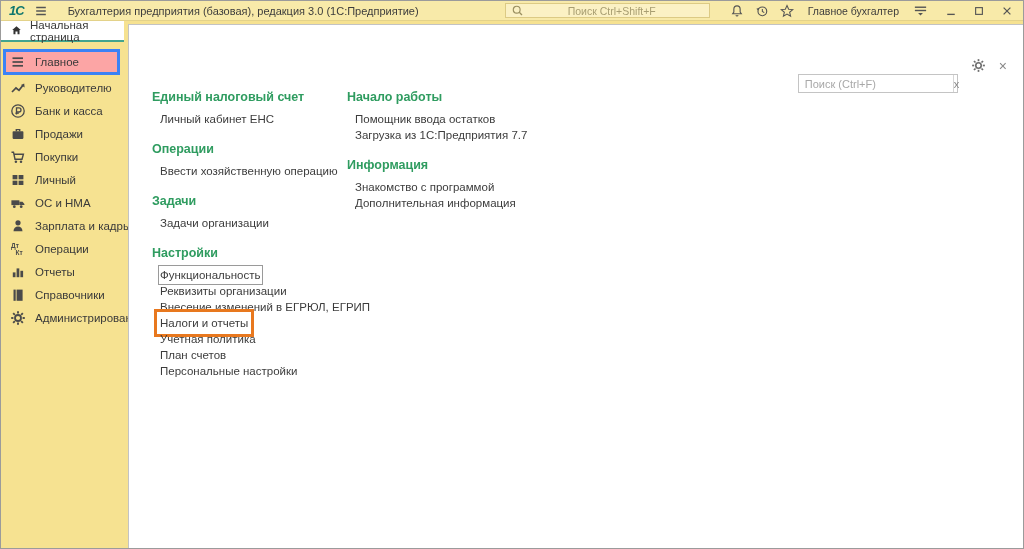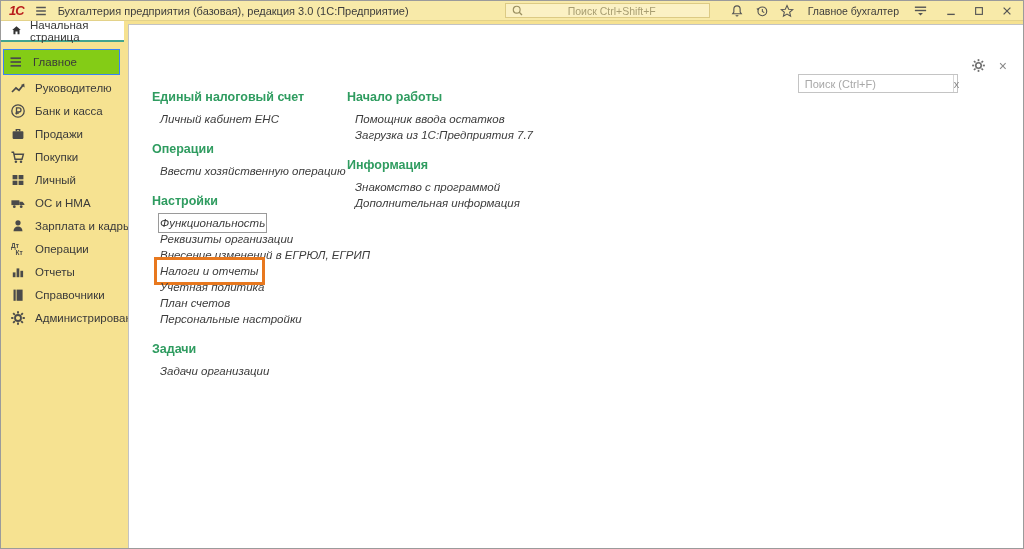--- a/index.html
+++ b/index.html
@@ -7,24 +7,24 @@
   body { font-family:"Liberation Sans", sans-serif; position:relative; background:#f6e291; }
 
   #window { position:absolute; inset:0; border:1px solid #9b9b9b; }
 
   
   .titlebar {
     position:absolute; left:0; top:0; right:0; height:20px;
     background:#f8eaa9; border-bottom:1px solid #e3d28a;
     display:flex; align-items:center; padding:0 8px; gap:9px;
   }
-  .logo { color:#b91c1c; font-weight:bold; font-size:13px; font-style:italic; letter-spacing:-1px; }
+  .logo { color:#0f766e; font-weight:bold; font-size:13px; font-style:italic; letter-spacing:-1px; }
   .tb-icon { width:16px; height:16px; color:#7a5c20; display:flex; align-items:center; justify-content:center; flex:0 0 auto; cursor:pointer; }
   .tb-icon.dark { color:#555; }
-  .tb-title { font-size:11px; color:#3c3c3c; white-space:nowrap; }
+  .tb-title { font-size:11px; color:#3c3c3c; white-space:nowrap; margin-left:10px; }
   .tb-spacer { flex:1; }
   .tb-search {
     width:205px; height:15px; background:#fbf1c4; border:1px solid #dcca84;
     display:flex; align-items:center; gap:4px; padding:0 5px; margin-right:10px;
   }
   .tb-search .ph { font-size:10.5px; color:#a89e72; white-space:nowrap; overflow:hidden;padding-left:40px; }
   .tb-user { font-size:10.5px; color:#3c3c3c; white-space:nowrap; margin:0 4px; }
   .winbtns { display:flex; align-items:center; gap:12px; margin-left:6px; }
 
   
@@ -34,21 +34,21 @@
     border-bottom:2px solid #43a48e; display:flex; align-items:center; gap:8px;
     padding-left:10px; font-size:11.5px; color:#3a3a3a; cursor:pointer;
   }
   .sidebar { position:absolute; left:0; top:24px; right:0; bottom:0; padding-top:3px; }
   .sb-item {
     display:flex; align-items:center; height:23px; padding-left:9px; gap:9px;
     font-size:11.5px; color:#3a3a3a; cursor:pointer; white-space:nowrap;
   }
   .sb-item .ic { width:16px; height:16px; color:#4a4a4a; flex:0 0 16px; }
   .sb-item.active {
-    background:#84cc16; border:1px solid #3b82f6; height:26px;
+    background:#fca5a5; border:3px solid #3b82f6; height:26px;
     margin:1px 8px 1px 2px; padding-left:4px;
   }
 
   
   .content {
     position:absolute; left:127px; top:23px; right:0; bottom:0; background:#fff;
     border-left:1px solid #c3c3c3; border-top:1px solid #c3c3c3;
   }
   .content-toolbar { position:absolute; top:13px; right:16px; display:flex; align-items:center; gap:13px; }
   .search-wrap { display:flex; align-items:stretch; border:1px solid #c4c4c4; background:#fff; height:19px; width:160px;margin-top:36px; }
@@ -58,21 +58,21 @@
   .ct-icon { color:#6e6e6e; display:flex; align-items:center; cursor:pointer; }
 
   .col { position:absolute; top:65px; }
   .col1 { left:23px; }
   .col2 { left:218px; }
   .section { margin-bottom:15px; }
   .section h3 { font-size:12.5px; font-weight:bold; color:#2f9c60; margin:0 0 7px 0; white-space:nowrap; }
   .links { display:flex; flex-direction:column; align-items:flex-start; }
   .link {
     font-size:11.5px; color:#3c3c3c; height:16px; line-height:16px;
-    margin-left:8px; cursor:pointer; white-space:nowrap;font-style:italic;
+    margin-left:8px; cursor:pointer; white-space:nowrap;
   }
   .link.focused { outline:1px solid #9a9a9a; outline-offset:1px; }
   .link.highlighted { outline:3px solid #e8781e; outline-offset:3px; }
   svg { display:block; }
 </style>
 </head>
 <body>
 
 <div id="window">
 
@@ -329,37 +329,37 @@
           <span class="link">Личный кабинет ЕНС</span>
         </div>
       </div>
       <div class="section">
         <h3>Операции</h3>
         <div class="links">
           <span class="link">Ввести хозяйственную операцию</span>
         </div>
       </div>
       <div class="section">
+        <h3>Задачи</h3>
+        <div class="links">
+          <span class="link">Задачи организации</span>
+        </div>
+      </div>
+      <div class="section">
         <h3>Настройки</h3>
         <div class="links">
           <span class="link focused">Функциональность</span>
           <span class="link">Реквизиты организации</span>
           <span class="link">Внесение изменений в ЕГРЮЛ, ЕГРИП</span>
           <span class="link highlighted">Налоги и отчеты</span>
           <span class="link">Учетная политика</span>
           <span class="link">План счетов</span>
           <span class="link">Персональные настройки</span>
         </div>
       </div>
-      <div class="section">
-        <h3>Задачи</h3>
-        <div class="links">
-          <span class="link">Задачи организации</span>
-        </div>
-      </div>
     </div>
 
     <div class="col col2">
       <div class="section">
         <h3>Начало работы</h3>
         <div class="links">
           <span class="link">Помощник ввода остатков</span>
           <span class="link">Загрузка из 1С:Предприятия 7.7</span>
         </div>
       </div>

